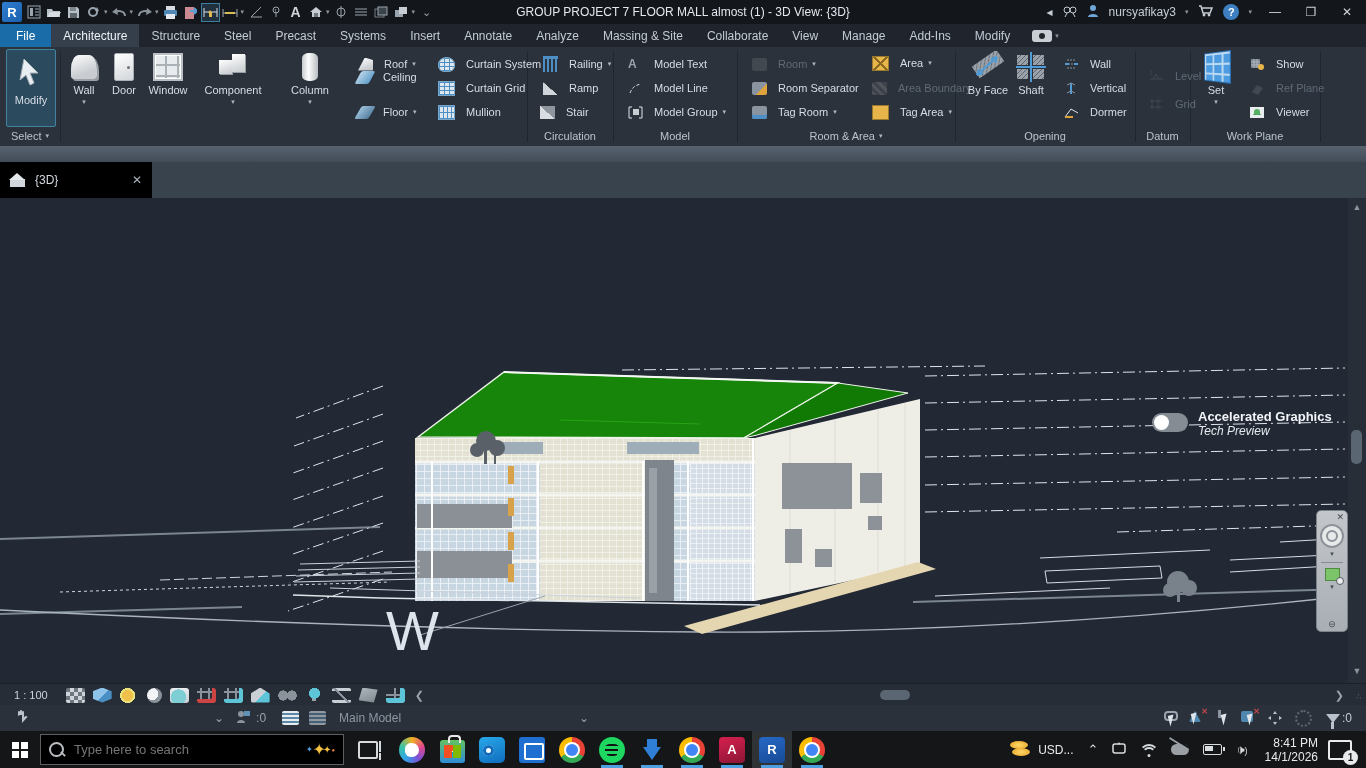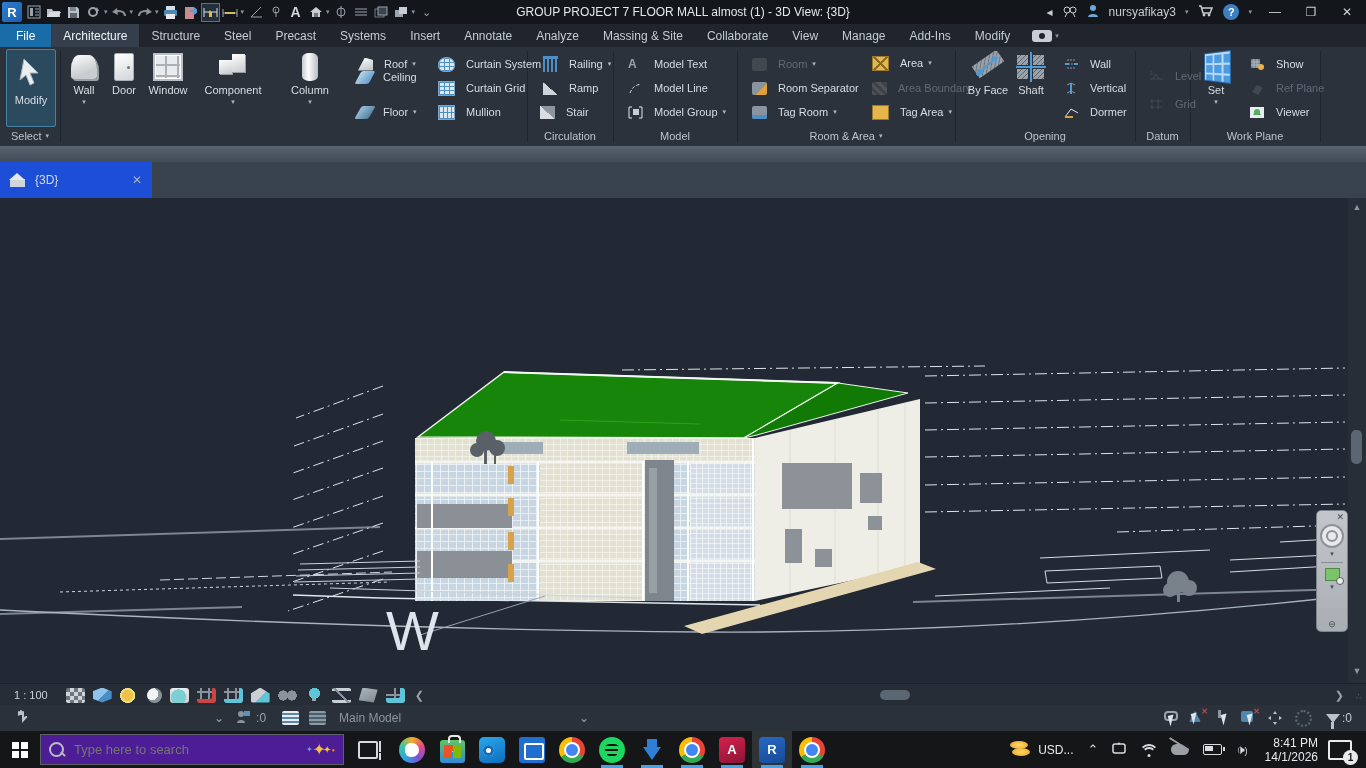--- a/index.html
+++ b/index.html
@@ -52,21 +52,21 @@
   .bluegrid{background:#dfe7ee;border:1px solid #7aa7c8;background-image:linear-gradient(#4d8fc4 1px,transparent 1px),linear-gradient(90deg,#4d8fc4 1px,transparent 1px);background-size:5px 4px;}
   .grayhatch{background:repeating-linear-gradient(45deg,#8f969d 0 3px,#5c636b 3px 6px);}
   .slabblue{width:16px;height:10px;background:linear-gradient(110deg,#bcd6ea,#5f9cc9);transform:skewX(-28deg);border-radius:2px;}
   .stepsico{width:16px;height:13px;background:linear-gradient(to top right,#d9dde1 50%,transparent 50%),#8e959c;}
   .glyph{font-size:13px;color:#dfe5ea;line-height:13px;}
   
   .mini{width:14px;height:12px;border-radius:2px;}
   
   #optionsbar{left:0;top:146px;width:1366px;height:16px;background:linear-gradient(#59636f,#414c58);}
   #viewtabbar{left:0;top:162px;width:1366px;height:36px;background:#39434e;display:flex;align-items:stretch;}
-  #viewtab{width:132px;background:#1d4ed8;display:flex;align-items:center;gap:10px;padding:0 10px;font-size:12px;color:#d4dae1;}
+  #viewtab{width:132px;background:#000000;display:flex;align-items:center;gap:10px;padding:0 10px;font-size:12px;color:#d4dae1;}
   .homeico{width:15px;height:13px;position:relative;}
   .homeico:before{content:"";position:absolute;left:0;top:5px;width:15px;height:8px;background:#cfd5da;}
   .homeico:after{content:"";position:absolute;left:-1px;top:-1px;border-left:8.5px solid transparent;border-right:8.5px solid transparent;border-bottom:7px solid #e4e9ed;}
   #viewtab .x{margin-left:auto;color:#aab3bc;font-size:12px;}
   
   #canvas{left:0;top:198px;width:1366px;height:485px;background:#222834;overflow:hidden;}
   #accel{left:1152px;top:212px;display:flex;gap:10px;align-items:flex-start;}
   .toggle{width:36px;height:19px;border-radius:10px;background:#858c94;position:relative;margin-top:3px;}
   .toggle:after{content:"";position:absolute;left:2px;top:2px;width:15px;height:15px;border-radius:50%;background:#fff;}
   #accel .t1{font-size:13px;font-weight:bold;color:#f2f5f8;line-height:14px;}
@@ -110,21 +110,21 @@
   .spin{width:13px;height:13px;border-radius:50%;border:2px dotted #5f6a76;margin:0 6px;}
   .funnel{width:0;height:0;border-left:7px solid transparent;border-right:7px solid transparent;border-top:9px solid #b9c2cc;position:relative;margin:0 2px 0 8px;}
   .funnel:after{content:"";position:absolute;left:-1.5px;top:-1px;width:3px;height:7px;background:#b9c2cc;}
   #filtercount{color:#c3ccd5;margin-right:14px;}
   
   #taskbar{left:0;top:731px;width:1366px;height:37px;background:#141618;display:flex;align-items:center;}
   #startbtn{width:40px;display:flex;justify-content:center;}
   .winlogo{width:16px;height:16px;background:
      linear-gradient(#fff,#fff),linear-gradient(#fff,#fff),linear-gradient(#fff,#fff),linear-gradient(#fff,#fff);
      background-size:7px 7px;background-position:0 0,9px 0,0 9px,9px 9px;background-repeat:no-repeat;}
-  #searchbox{width:286px;height:29px;background:#4c1d95;border:1px solid #5c6063;display:flex;align-items:center;gap:8px;padding:0 8px;}
+  #searchbox{width:286px;height:29px;background:#000000;border:1px solid #5c6063;display:flex;align-items:center;gap:8px;padding:0 8px;}
   #searchbox input{background:transparent;border:none;outline:none;color:#c9cdd1;font-size:13px;width:180px;font-family:"Liberation Sans",sans-serif;}
   .mag{width:11px;height:11px;border:2px solid #b9bdc1;border-radius:50%;position:relative;flex:none;}
   .mag:after{content:"";position:absolute;left:9px;top:9px;width:6px;height:2px;background:#b9bdc1;transform:rotate(45deg);}
   .spark1{color:#f5c242;font-size:16px;}
   .spark2{color:#f5c242;font-size:10px;margin-left:-3px;}
   .sparkblue{color:#5aa7e8;font-size:8px;}
   .tvico{width:16px;height:14px;border:2px solid #d7dadd;border-radius:2px;margin:0 14px;position:relative;}
   .tvico:after{content:"";position:absolute;right:-5px;top:2px;width:2px;height:7px;background:#d7dadd;box-shadow:0 -4px 0 #d7dadd,0 8px 0 #d7dadd;}
   .appico{width:40px;height:37px;display:flex;align-items:center;justify-content:center;position:relative;flex:none;}
   .appico.open:after{content:"";position:absolute;left:9px;bottom:0;width:22px;height:3px;background:#4d9fe0;}
@@ -758,20 +758,27 @@
         <circle cx="1178" cy="384" r="11"></circle>
           <circle cx="1189" cy="390" r="8"></circle>
           <circle cx="1170" cy="392" r="7"></circle>
         <rect x="1177" y="392" width="3" height="12"></rect>
       </g>
 
       <text x="386" y="452" font-family="Liberation Sans, sans-serif" font-size="56" fill="#dde4eb" font-weight="100">W</text>
     </svg>
 
     
+    <div id="accel" class="abs">
+      <div class="toggle"></div>
+      <div>
+        <div class="t1">Accelerated Graphics</div>
+        <div class="t2">Tech Preview</div>
+      </div>
+    </div>
 
     
 
     
     <div id="navbar" class="abs">
       <span class="nx">✕</span>
       <div class="wheel"></div>
       <span class="navdd">▾</span>
       <div class="navdiv"></div>
       <div class="zoomico"></div>

